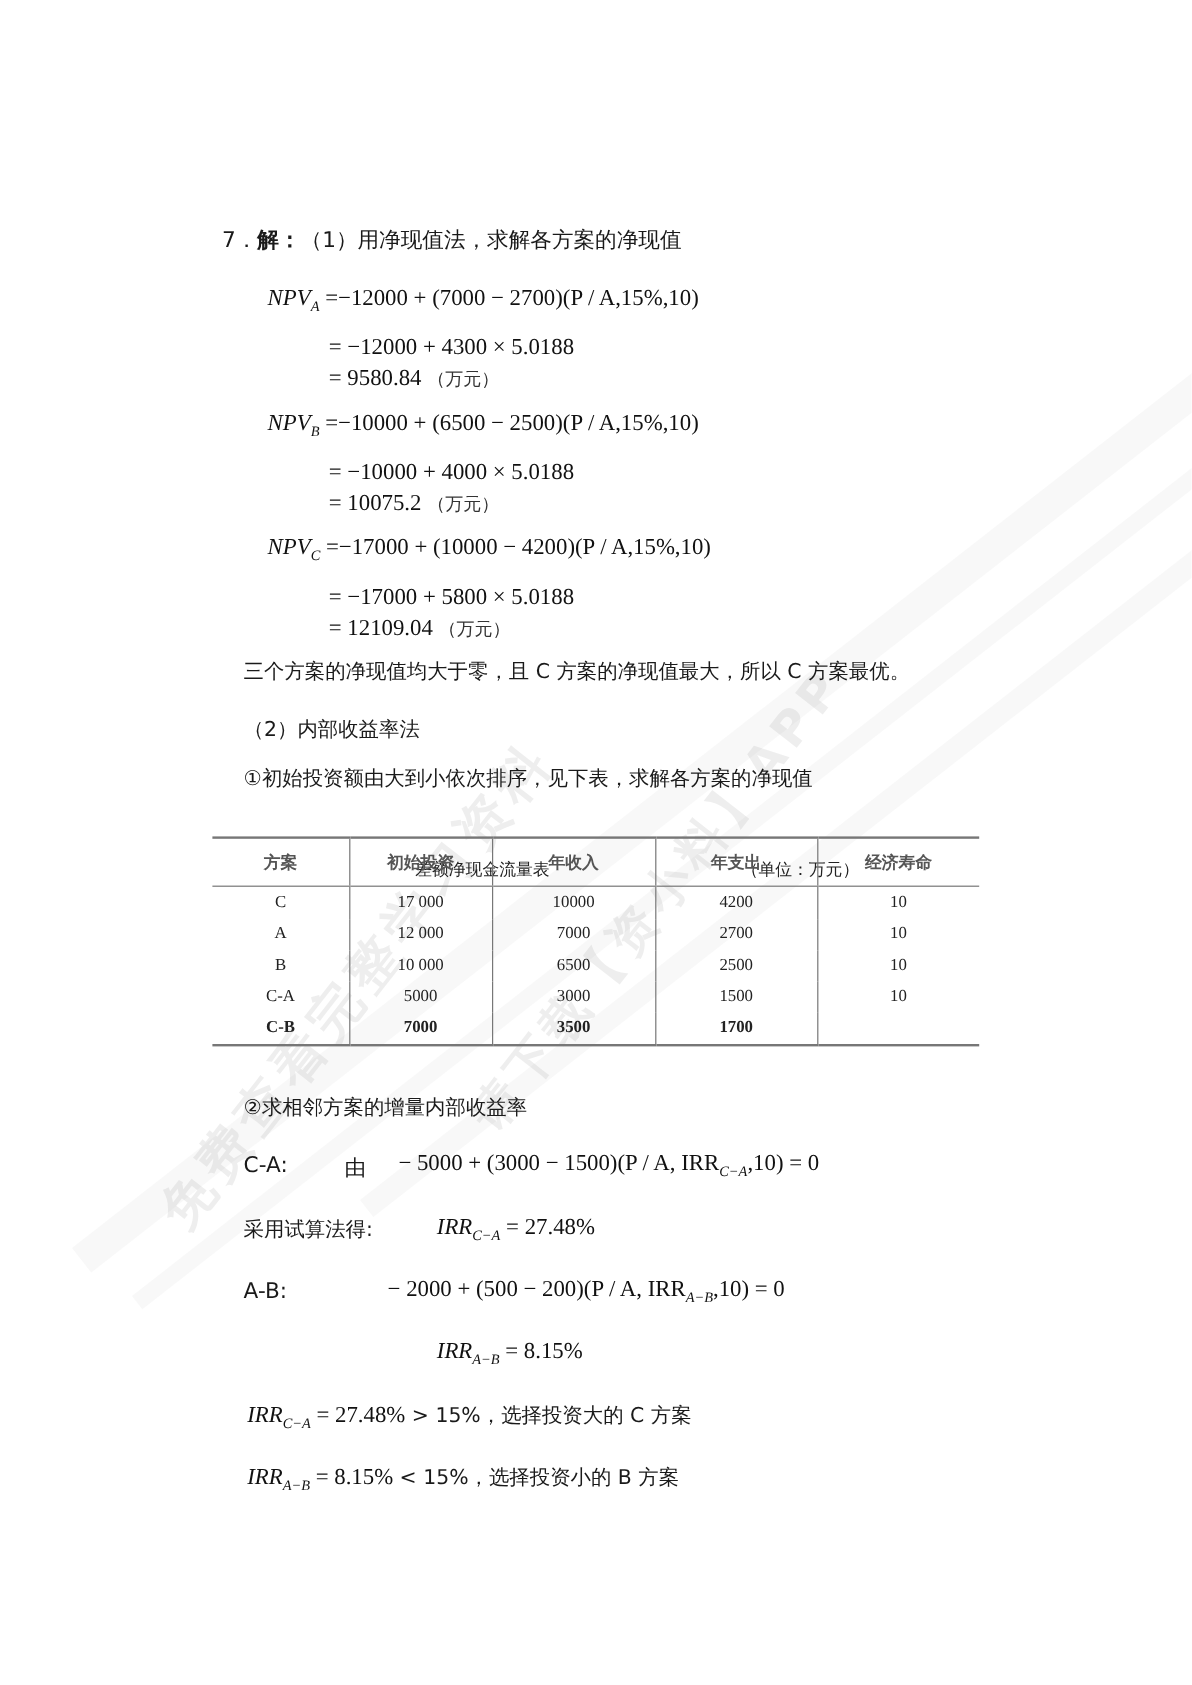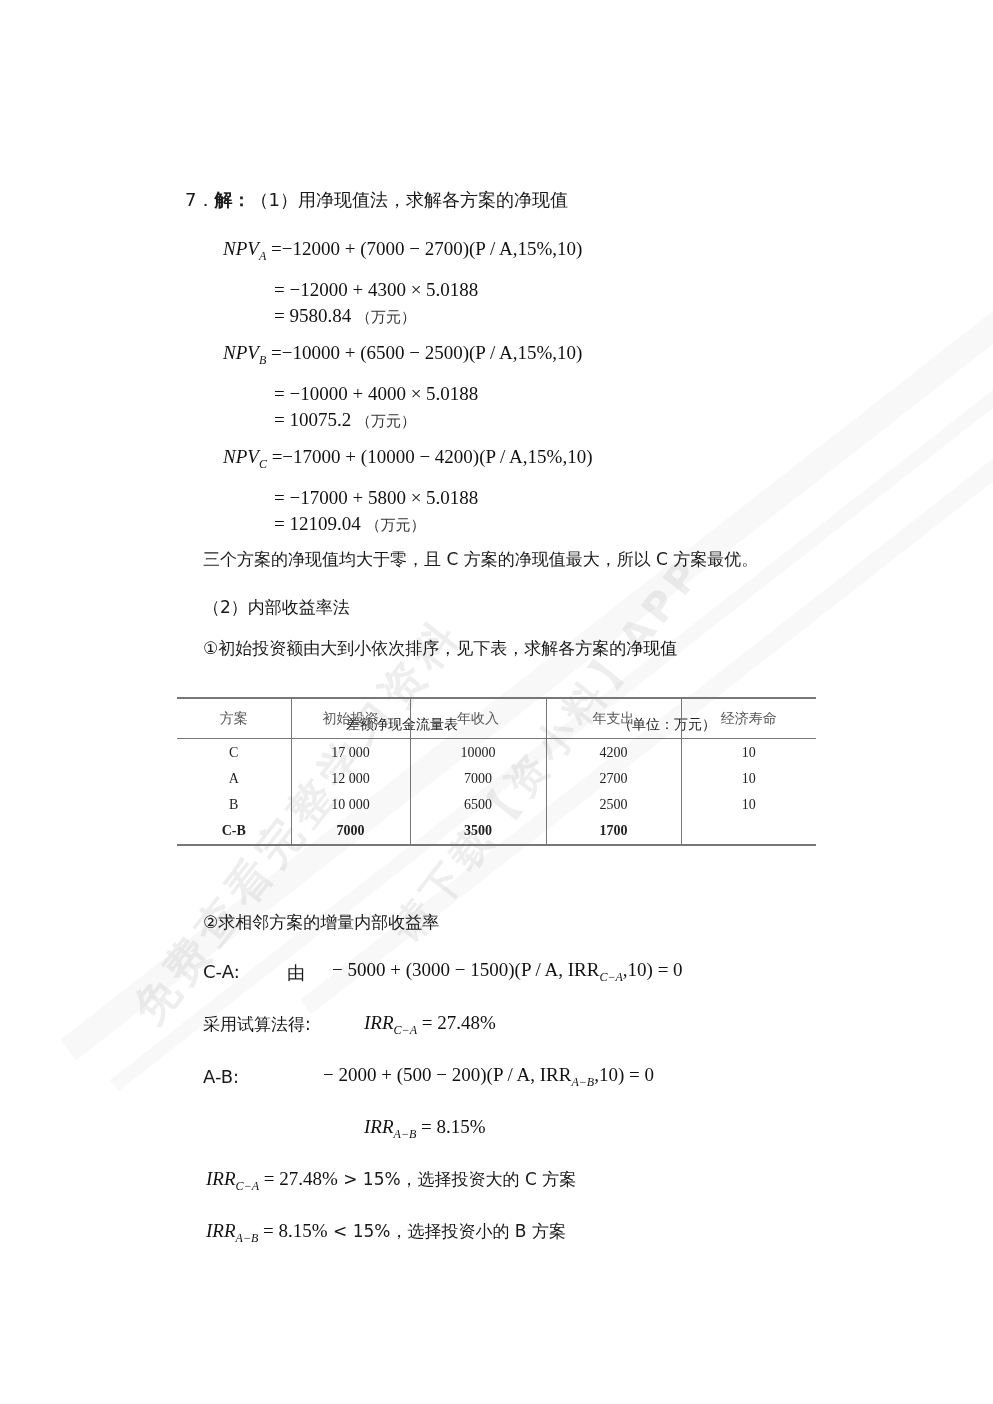--- a/index.html
+++ b/index.html
@@ -27,21 +27,21 @@
     transform: rotate(-38deg); transform-origin: 0 0; pointer-events: none;
   }
 
   
   .tcap { font-size: 14px; color: #222; margin-top: 40px; }
   table.cf {
     position: absolute; left: 177px; top: 697px; width: 639px; border-collapse: collapse;
     font-family: "Liberation Serif", "DejaVu Serif", serif; font-size: 14px; color: #222;
   }
   table.cf th {
-    font-weight: normal; font-family: "DejaVu Serif", "Liberation Serif", serif; font-size: 14px; color: #555;
+    font-weight: bold; font-family: "DejaVu Serif", "Liberation Serif", serif; font-size: 14px; color: #555;
     height: 37px; border-top: 2px solid #777; border-bottom: 1px solid #777; text-align: center;
   }
   table.cf td { height: 26px; text-align: center; padding: 0; }
   table.cf tr:last-child td { border-bottom: 2px solid #777; font-weight: bold; }
   table.cf th + th, table.cf td + td { border-left: 1px solid #777; }
   table.cf tbody tr:first-child td { padding-top: 1px; }
 </style>
 </head>
 <body>
 
@@ -126,20 +126,27 @@
       <td>10</td>
     </tr>
     <tr>
       <td>B</td>
       <td>10 000</td>
       <td>6500</td>
       <td>2500</td>
       <td>10</td>
     </tr>
     <tr>
+      <td>C-A</td>
+      <td>5000</td>
+      <td>3000</td>
+      <td>1500</td>
+      <td>10</td>
+    </tr>
+    <tr>
       <td>C-B</td>
       <td>7000</td>
       <td>3500</td>
       <td>1700</td>
       <td></td>
     </tr>
   </tbody>
 </table>
 
 <div class="abs cjk" style="left:203px; top:911px;">②求相邻方案的增量内部收益率</div>

